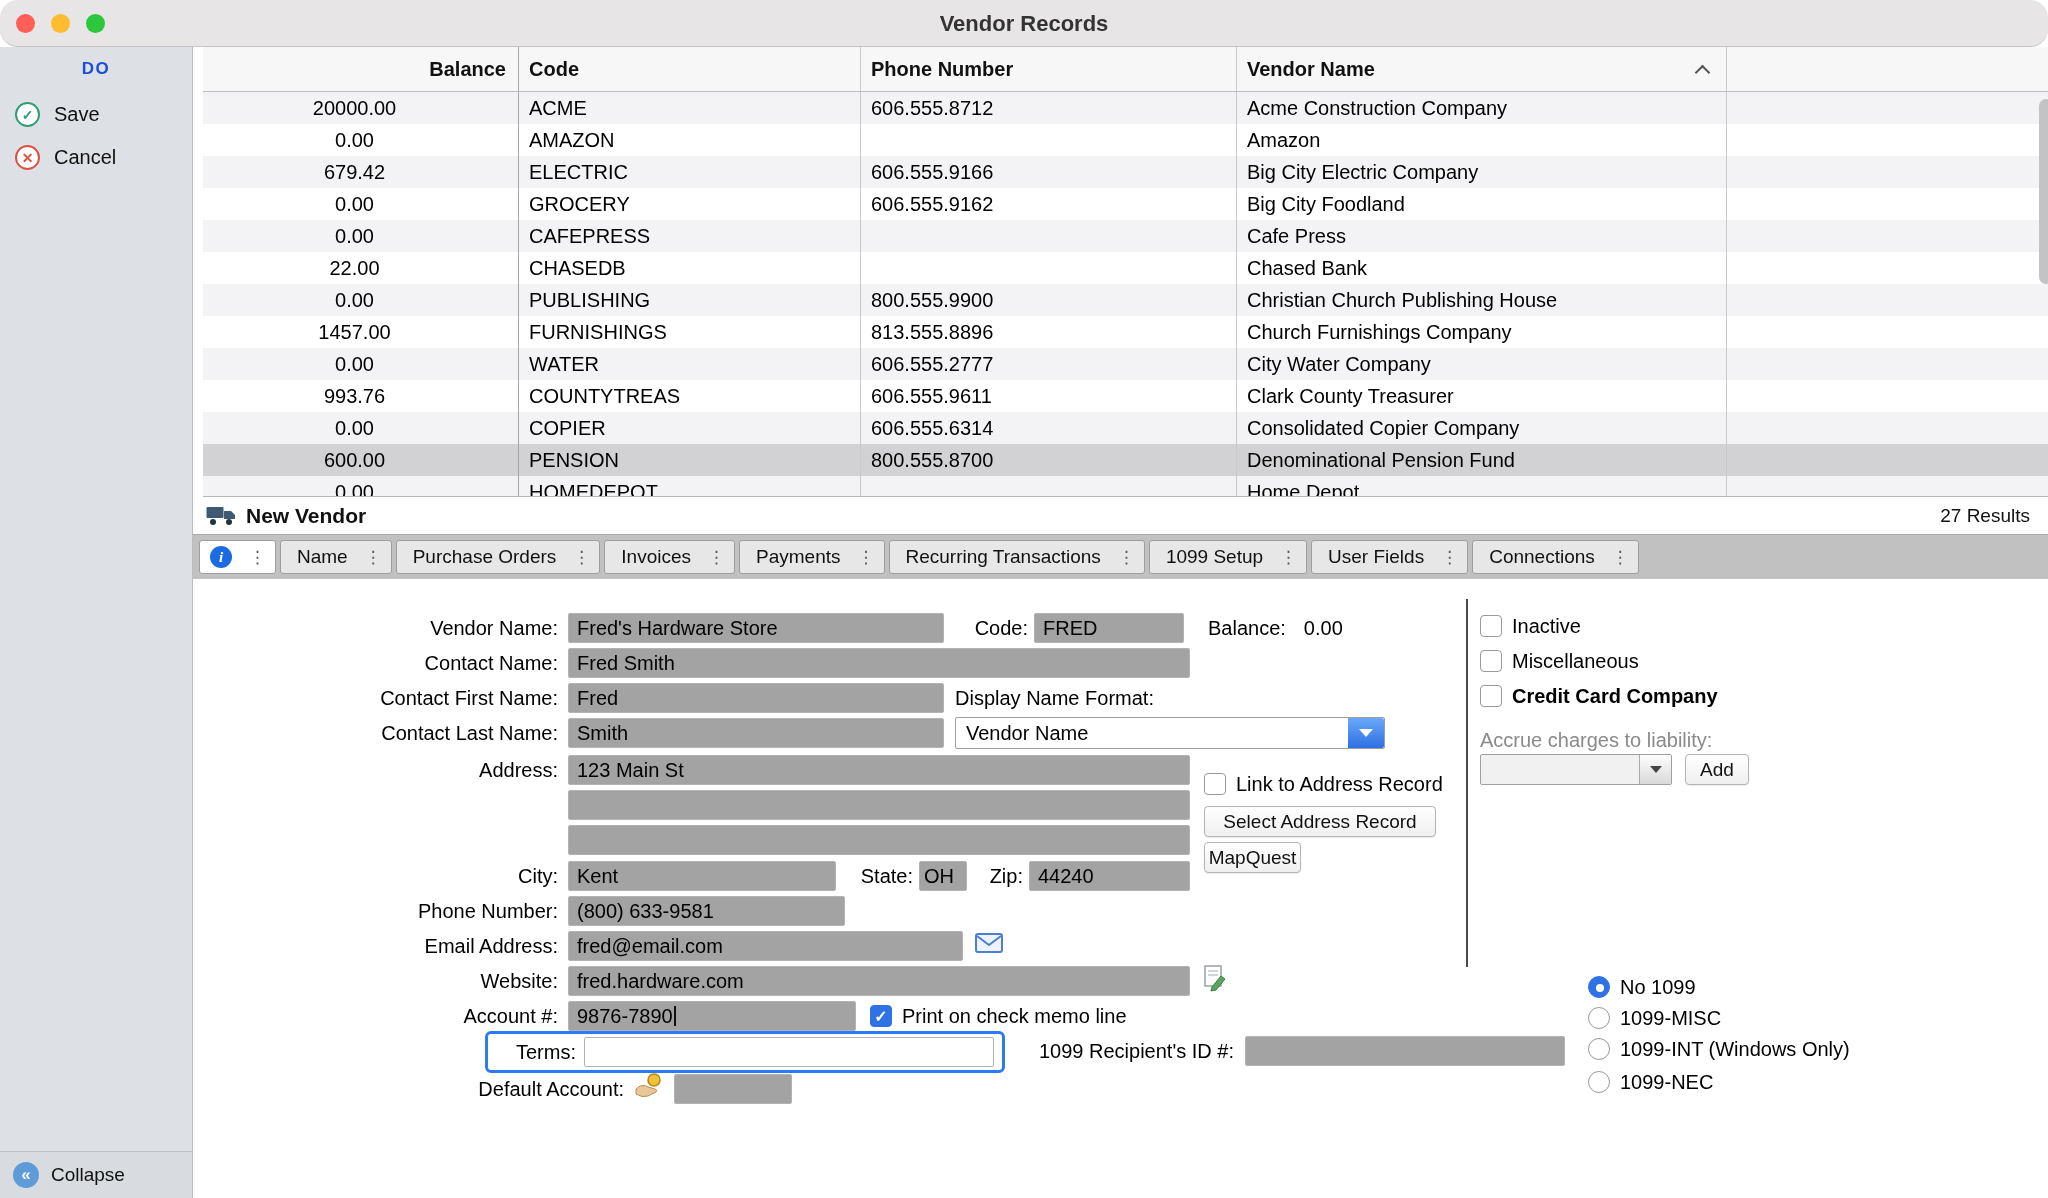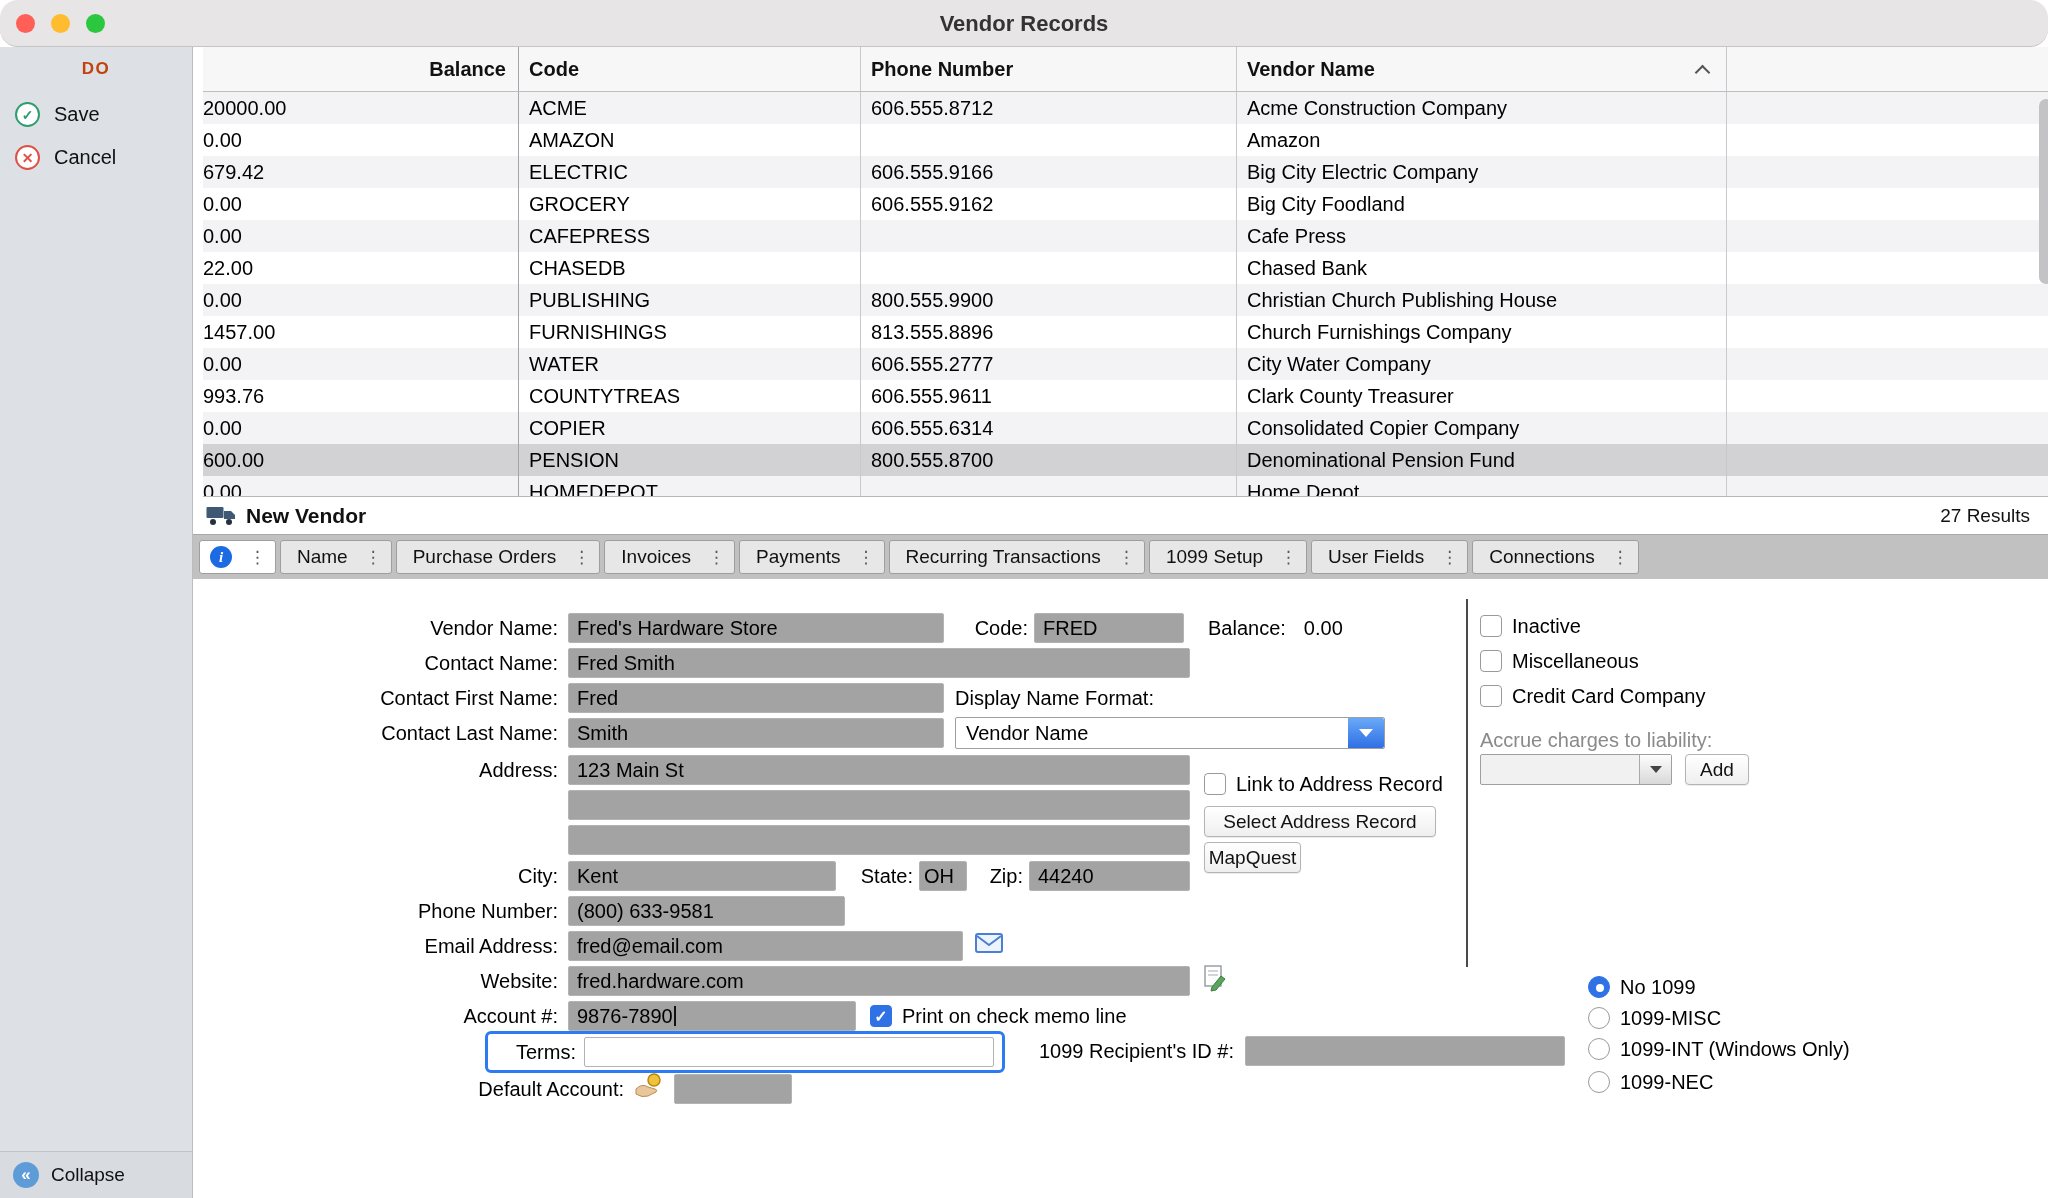--- a/index.html
+++ b/index.html
@@ -8,21 +8,21 @@
 
   
   .titlebar { position:absolute; left:0; top:0; width:100%; height:47px; background:#e7e5e6; border-bottom:1px solid #c6c4c5;border-radius:18px; }
   .title { position:absolute; left:0; right:0; top:0; height:47px; line-height:47px; text-align:center; font-size:22px; font-weight:bold; color:#333; }
   .traffic { position:absolute; left:16px; top:14px; display:flex; gap:16px; }
   .tl { width:19px; height:19px; border-radius:50%; display:inline-block; }
   .tl.red{background:#ff5f57}.tl.yellow{background:#febc2e}.tl.green{background:#2ac73f}
 
   
   .sidebar { position:absolute; left:0; top:47px; width:193px; bottom:0; background:#dde1e6; border-right:1px solid #b9bdc1; }
-  .sidebar-header { margin-top:12px; text-align:center; font-size:17px; font-weight:bold; letter-spacing:1.5px; color:#c2410c; }
+  .sidebar-header { margin-top:12px; text-align:center; font-size:17px; font-weight:bold; letter-spacing:1.5px; color:#1d4ed8; }
   .sidebar-item { display:flex; align-items:center; gap:14px; padding:9px 0 9px 15px; font-size:20px; color:#111; cursor:default; }
   .sidebar-item.first { margin-top:14px; }
   .icon-circle { width:25px; height:25px; border-radius:50%; border:2.5px solid; background:#fff; display:flex; align-items:center; justify-content:center; font-size:14px; font-weight:bold; flex:0 0 auto; }
   .icon-circle.save { border-color:#2f9e6e; color:#2f9e6e; }
   .icon-circle.cancel { border-color:#df5043; color:#df5043; }
   .collapse-bar { position:absolute; left:0; bottom:0; width:100%; height:47px; background:#d8dce1; border-top:1px solid #bfc3c7; display:flex; align-items:center; gap:12px; padding-left:13px; font-size:19px; color:#111; }
   .collapse-circle { width:26px; height:26px; border-radius:50%; background:#5e9cd8; color:#fff; display:flex; align-items:center; justify-content:center; font-size:17px; font-weight:bold; }
 
   
   .table-area { position:absolute; left:203px; top:47px; width:1855px; height:450px; background:#c2410c; border-bottom:1px solid #b7b7b7; }
@@ -32,21 +32,21 @@
   .h-code{width:342px; padding-left:10px; border-right:1px solid #c9c9cb;}
   .h-phone{width:376px; padding-left:10px; border-right:1px solid #c9c9cb;}
   .h-name{width:490px; padding-left:10px; border-right:1px solid #c9c9cb; position:relative;}
   .h-fill{flex:1;}
   .sort-caret { position:absolute; right:18px; top:20px; width:11px; height:11px; border-left:2px solid #555; border-top:2px solid #555; transform:rotate(45deg); }
   .tbody { position:absolute; top:45px; left:0; right:0; bottom:0; overflow:hidden; }
   .trow { display:flex; height:32px; line-height:32px; font-size:20px; background:#fff; color:#000; }
   .trow.stripe { background:#f3f3f5; }
   .trow.selected { background:#d2d2d4; }
   .tcell { height:32px; overflow:hidden; white-space:nowrap; }
-  .c-balance{width:316px; text-align:left; padding-right:12px; border-right:1px solid #a5a5a7;}
+  .c-balance{width:316px; text-align:center; padding-right:12px; border-right:1px solid #a5a5a7;}
   .c-code{width:342px; padding-left:10px; border-right:1px solid #c9c9cb;}
   .c-phone{width:376px; padding-left:10px; border-right:1px solid #c9c9cb;}
   .c-name{width:490px; padding-left:10px; border-right:1px solid #c9c9cb;}
   .c-fill{flex:1;}
   .scrollbar { position:absolute; right:5px; top:52px; width:14px; bottom:8px; }
   .thumb { position:absolute; top:0; left:0; width:14px; height:185px; background:#c3c3c5; border-radius:7px; }
 
   
   .record-bar { position:absolute; left:193px; top:497px; width:1855px; height:37px; background:#fff; display:flex; align-items:center; padding:0 18px 0 13px; }
   .record-title { font-size:21px; font-weight:bold; margin-left:10px; color:#111; }
@@ -395,21 +395,21 @@
     <button class="btn" style="left:1492px;top:175px;width:64px">Add</button>
 
   <div class="check-row" style="left: 1287px; top: 34px;">
         <span class="cbox"></span>
         <span>Inactive</span>
       </div>
       <div class="check-row" style="left: 1287px; top: 69px;">
         <span class="cbox"></span>
         <span>Miscellaneous</span>
       </div>
-      <div class="check-row" style="left: 1287px; top: 104px;">
+      <div class="check-row" style="left: 1287px; top: 104px; font-weight: bold;">
         <span class="cbox"></span>
         <span>Credit Card Company</span>
       </div>
       <div class="radio-row" style="left: 1395px; top: 395px;">
         <span class="radio sel"></span>
         <span>No 1099</span>
       </div>
       <div class="radio-row" style="left: 1395px; top: 426px; justify-content: space-between;">
         <span class="radio"></span>
         <span>1099-MISC</span>

